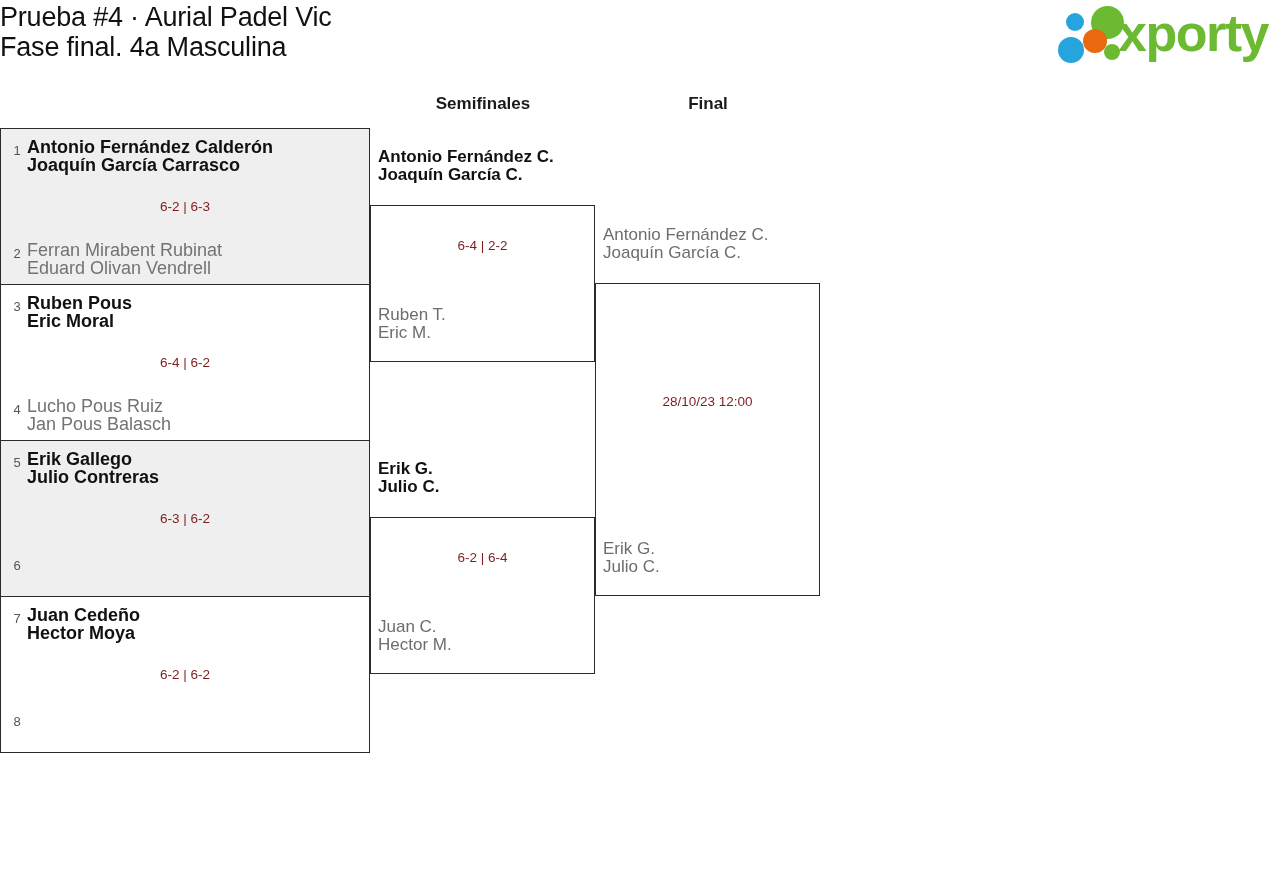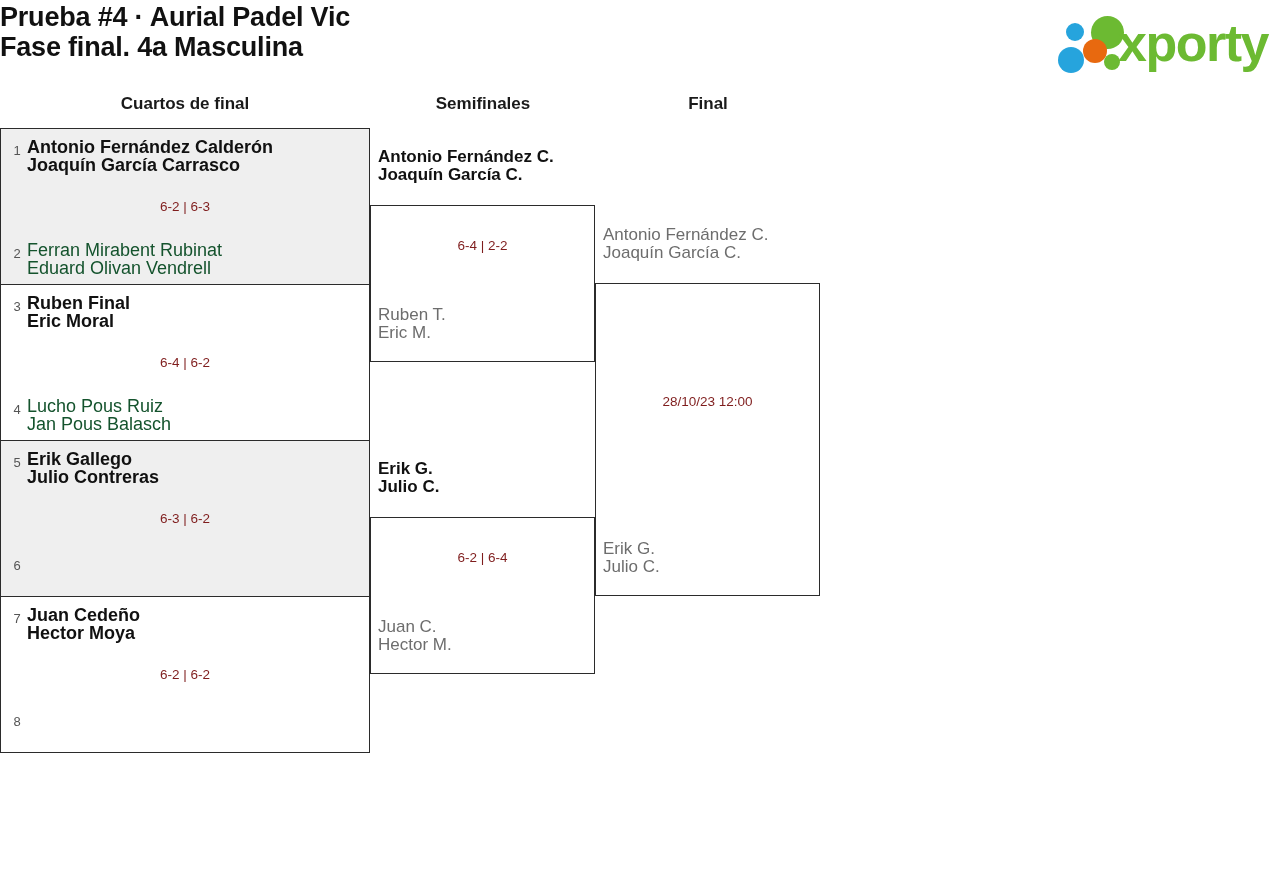--- a/index.html
+++ b/index.html
@@ -22,31 +22,31 @@
 
   
   .title-block {
     position: absolute;
     left: 0px;
     top: 2px;
     width: 760px;
   }
   .title-line {
     font-size: 27px;
-    font-weight: 700;
+    font-weight: 400;
     line-height: 30px;
     letter-spacing: -0.2px;
     color: #111111;
     white-space: nowrap;
   }
 
   .logo {
     position: absolute;
     right: 6px;
-    top: 14px;
+    top: 4px;
     width: 222px;
     height: 62px;
   }
   .logo-dots { position: absolute; left: 0; top: 0; width: 74px; height: 62px; }
   .dot { position: absolute; border-radius: 50%; }
   .dot-blue-sm   { left: 14px;  top: 9px;  width: 18px; height: 18px; background: #26a4dd; }
   .dot-orange    { left: 31px;  top: 25px; width: 24px; height: 24px; background: #e8690f; }
   .dot-green-lg  { left: 39px;  top: 2px;  width: 33px; height: 33px; background: #6cba32; }
   .dot-blue-lg   { left: 6px;   top: 33px; width: 26px; height: 26px; background: #26a4dd; }
   .dot-green-sm  { left: 52px;  top: 40px; width: 16px; height: 16px; background: #6cba32; }
@@ -123,21 +123,21 @@
   }
   .names {
     flex: 1 1 auto;
     font-size: 18px;
     line-height: 18px;
     padding-top: 1px;
   }
   .names .n { display: block; white-space: nowrap; }
 
   .winner .names { font-weight: 700; color: #111111; }
-  .loser  .names { font-weight: 400; color: #14532d; }
+  .loser  .names { font-weight: 400; color: #737373; }
 
   
   .team-out-top    { position: absolute; left: 7px; top: -58px; width: 215px; }
   .team-out-bottom { position: absolute; left: 7px; top: 100px; width: 215px; }
   .fin .team-out-top    { top: -58px; }
   .fin .team-out-bottom { top: 256px; }
   .out-names { font-size: 17px; line-height: 18px; }
   .out-names .n { display: block; white-space: nowrap; }
   .out-winner .out-names  { font-weight: 700; color: #111111; }
   .out-loser .out-names   { font-weight: 400; color: #6d6d6d; }
@@ -171,21 +171,20 @@
     <div class="logo-dots">
       <span class="dot dot-blue-sm"></span>
       <span class="dot dot-green-lg"></span>
       <span class="dot dot-orange"></span>
       <span class="dot dot-blue-lg"></span>
       <span class="dot dot-green-sm"></span>
     </div>
     <div class="logo-word">xporty</div>
   </div>
 
-  <div class="round-head" id="head-qf">Cuartos de final</div>
   <div class="round-head" id="head-sf">Semifinales</div>
   <div class="round-head" id="head-f">Final</div>
 
   <div class="bracket">
 
     <div class="match qf shaded" id="qf1">
       <div class="team team-top winner">
         <span class="seed">1</span>
         <span class="names">
           <span class="n">Antonio Fernández Calderón</span>
@@ -199,21 +198,21 @@
           <span class="n">Ferran Mirabent Rubinat</span>
           <span class="n">Eduard Olivan Vendrell</span>
         </span>
       </div>
     </div>
 
     <div class="match qf plain" id="qf2">
       <div class="team team-top winner">
         <span class="seed">3</span>
         <span class="names">
-          <span class="n">Ruben Final</span>
+          <span class="n">Ruben Pous</span>
           <span class="n">Eric Moral</span>
         </span>
       </div>
       <div class="score">6-4 | 6-2</div>
       <div class="team team-bottom loser">
         <span class="seed">4</span>
         <span class="names">
           <span class="n">Lucho Pous Ruiz</span>
           <span class="n">Jan Pous Balasch</span>
         </span>

